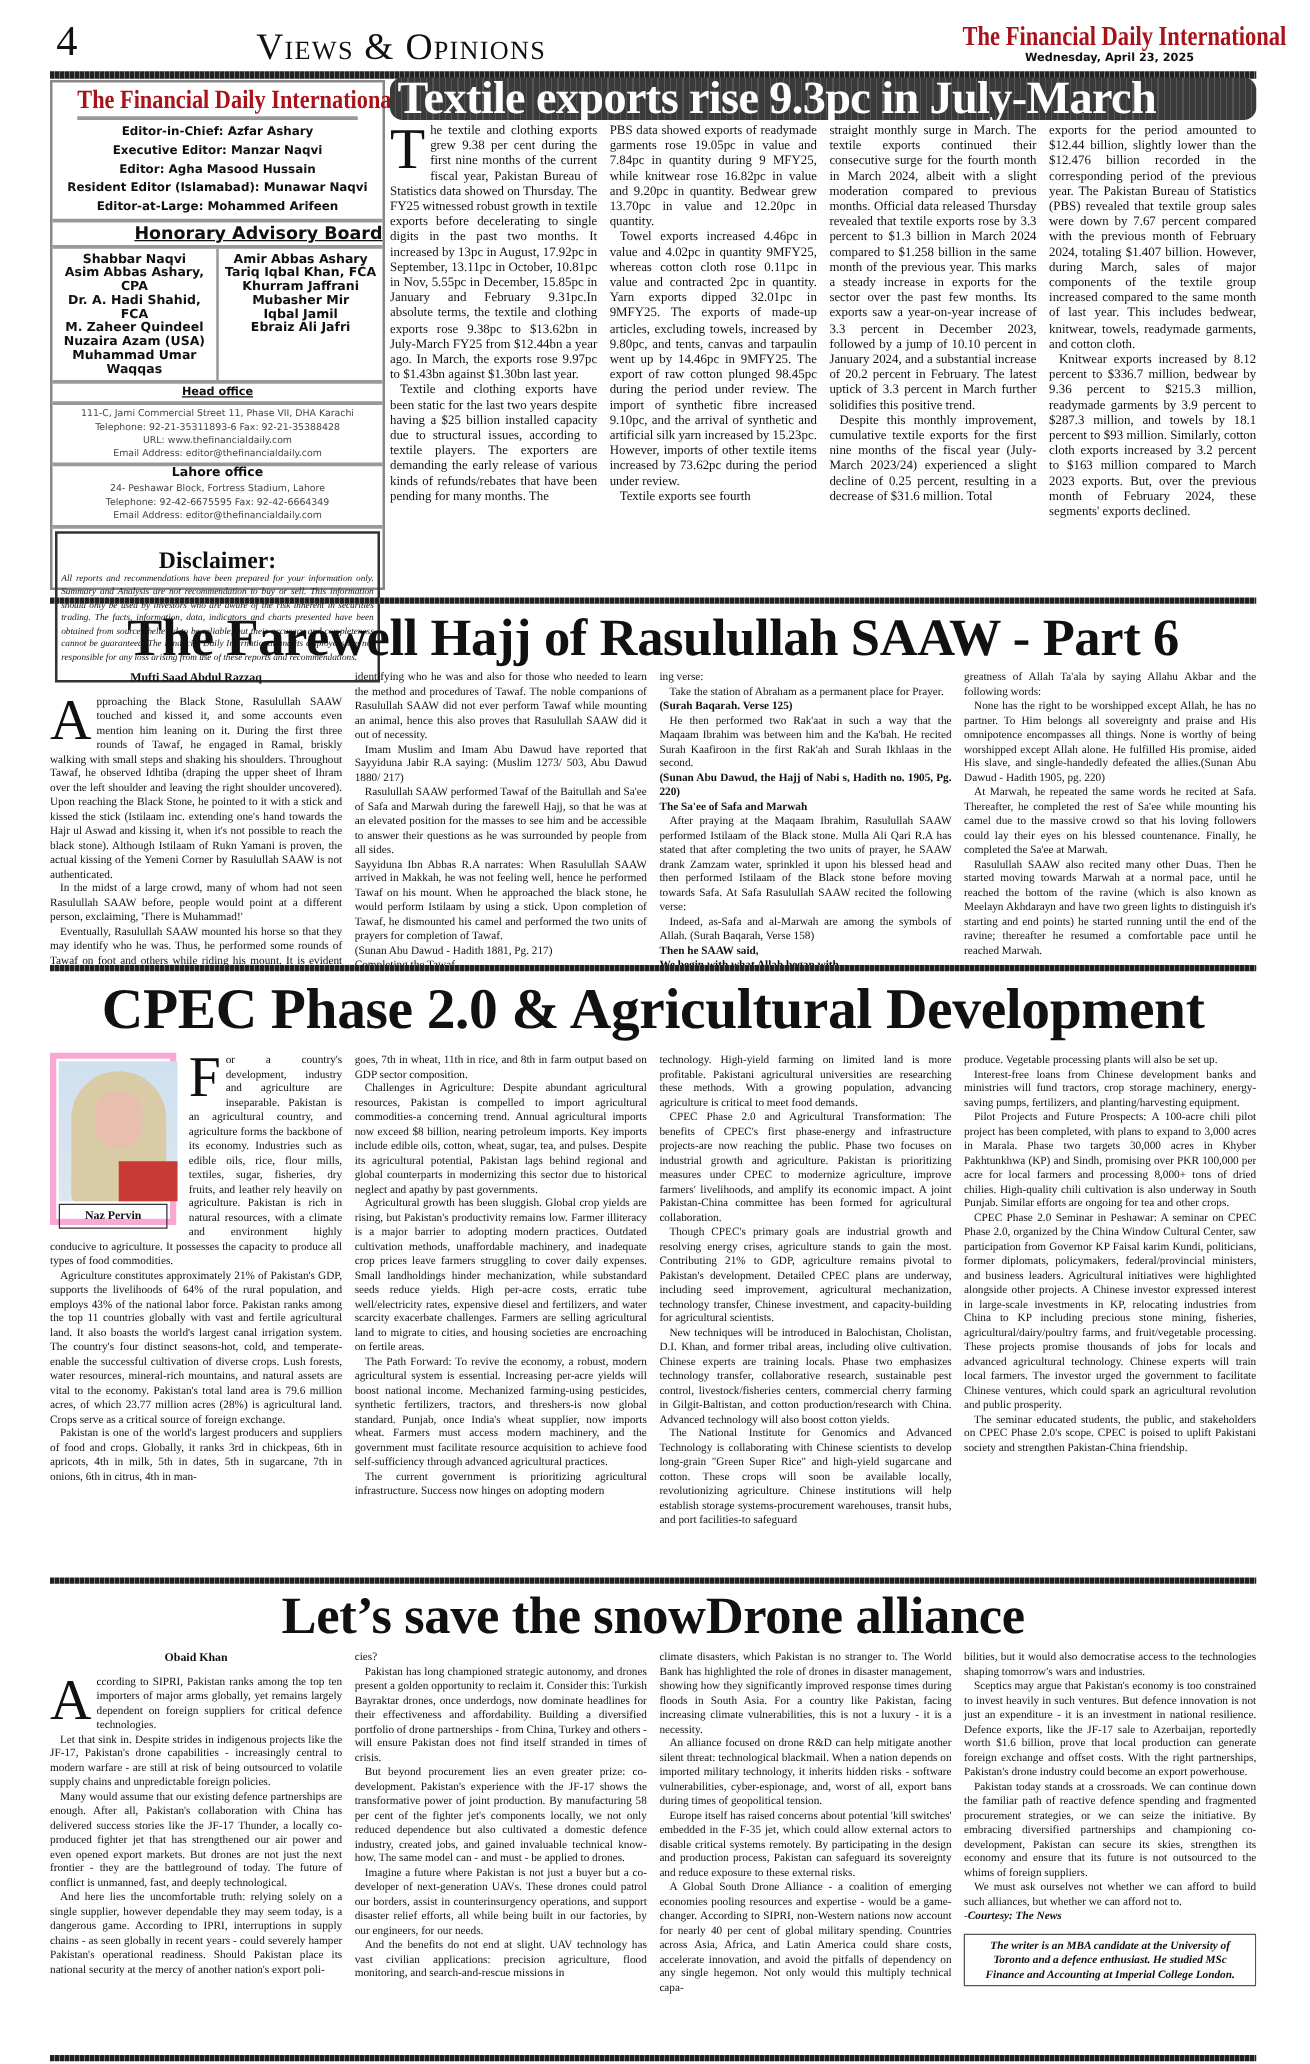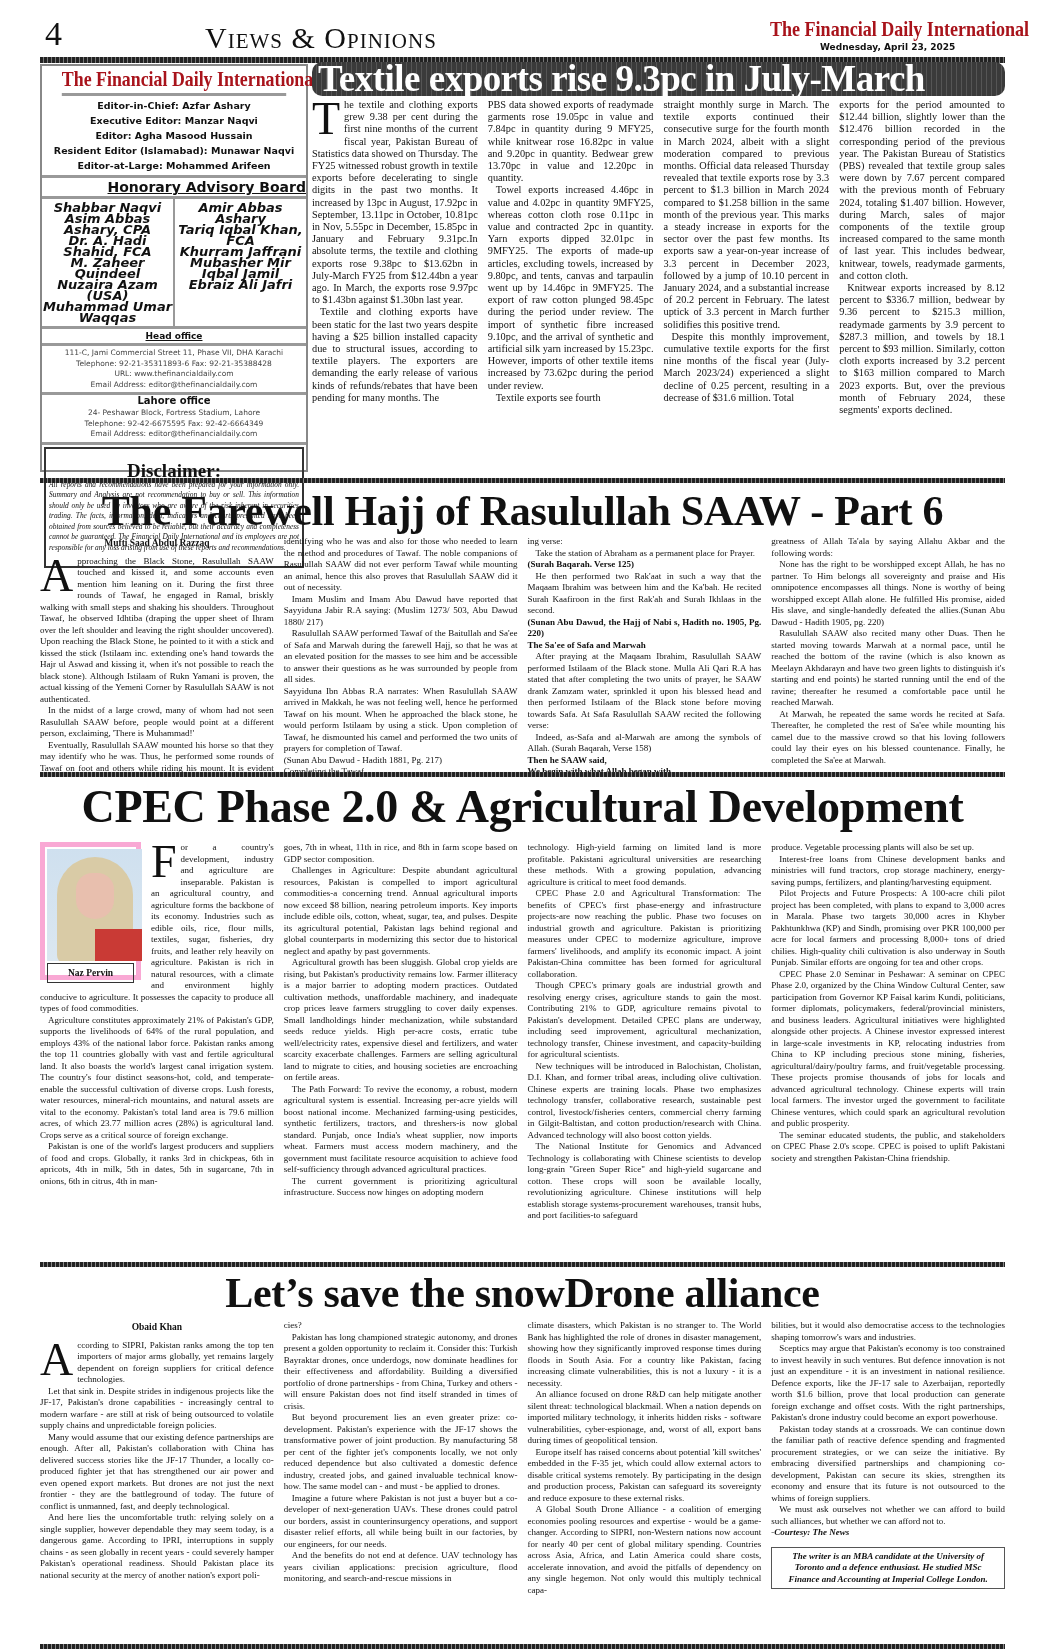--- a/index.html
+++ b/index.html
@@ -8,21 +8,21 @@
   .page-num { left: 45px; top: 14px; font-size: 34px; line-height: 40px; }
   .section-title { left: 205px; top: 18px; font-size: 30px; font-variant: small-caps; letter-spacing: 1px; line-height: 40px; }
   .brand { left: 770px; top: 16px; color: #a8131b; font-size: 22px; transform: scaleX(0.82); transform-origin: left; white-space: nowrap; font-weight: bold; }
   .date { left: 820px; top: 42px; font-family: "DejaVu Sans", sans-serif; font-size: 9px; font-weight: bold; }
   .rule-top { left: 40px; top: 57px; width: 965px; height: 6px; background: repeating-linear-gradient(90deg,#222 0 3px,#777 3px 4px); }
   .masthead { left: 40px; top: 64px; width: 268px; height: 408px; border: 2px solid #888; }
   .masthead .box { border-bottom: 3px solid #999; }
   .mh-brand { color: #a8131b; font-size: 21px; font-weight: bold; text-align: center; transform: scaleX(0.85); white-space: nowrap; padding: 1px 0; }
   .mh-editors { font-family: "DejaVu Sans", sans-serif; font-size: 9.5px; font-weight: bold; text-align: center; line-height: 15px; padding: 2px 0; }
   .mh-adv-title { font-family: "DejaVu Sans", sans-serif; font-size: 14px; font-weight: bold; text-align: right; text-decoration: underline; padding: 1px 0; }
-  .mh-adv { display: flex; font-family: "DejaVu Sans", sans-serif; font-size: 13px; font-weight: bold; line-height: 11px; text-align: center; font-style: italic; }
+  .mh-adv { display: flex; font-family: "DejaVu Sans", sans-serif; font-size: 10px; font-weight: bold; line-height: 11px; text-align: center; }
   .mh-adv > div { flex: 1; padding: 3px 0; }
   .mh-adv > div:first-child { border-right: 2px solid #999; }
   .mh-office-title { font-family: "DejaVu Sans", sans-serif; font-size: 9px; font-weight: bold; text-align: center; text-decoration: underline; padding: 2px 0; }
   .mh-office { font-family: "DejaVu Sans", sans-serif; font-size: 7.5px; color: #444; text-align: center; line-height: 10.5px; padding: 2px 0; }
   .mh-lahore-title { font-family: "DejaVu Sans", sans-serif; font-size: 10px; font-weight: bold; text-align: center; }
   .disclaimer { border: 2px solid #333; margin: 2px; padding: 13px 3px; }
   .disclaimer h3 { font-size: 19px; text-align: center; line-height: 18px; }
   .disclaimer p { font-size: 7.4px; font-style: italic; text-align: justify; line-height: 10.5px; }
   .t-head { left: 312px; top: 62px; width: 693px; height: 34px; background: repeating-linear-gradient(90deg,#3a3a3a 0 4px,#555 4px 5px); color: #fff; font-size: 37px; font-weight: bold; line-height: 34px; padding-left: 6px; white-space: nowrap; letter-spacing: -0.5px; border-radius: 10px; }
   .cols { display: flex; gap: 10px; }
@@ -155,22 +155,22 @@
       <p class="bold">(Sunan Abu Dawud, the Hajj of Nabi s, Hadith no. 1905, Pg. 220)</p>
       <p class="bold">The Sa'ee of Safa and Marwah</p>
       <p>After praying at the Maqaam Ibrahim, Rasulullah SAAW performed Istilaam of the Black stone. Mulla Ali Qari R.A has stated that after completing the two units of prayer, he SAAW drank Zamzam water, sprinkled it upon his blessed head and then performed Istilaam of the Black stone before moving towards Safa. At Safa Rasulullah SAAW recited the following verse:</p>
       <p>Indeed, as-Safa and al-Marwah are among the symbols of Allah. (Surah Baqarah, Verse 158)</p>
       <p class="bold">Then he SAAW said,</p>
       <p class="bold">We begin with what Allah began with</p>
     </div>
     <div class="col">
       <p class="noind">greatness of Allah Ta'ala by saying Allahu Akbar and the following words:</p>
       <p>None has the right to be worshipped except Allah, he has no partner. To Him belongs all sovereignty and praise and His omnipotence encompasses all things. None is worthy of being worshipped except Allah alone. He fulfilled His promise, aided His slave, and single-handedly defeated the allies.(Sunan Abu Dawud - Hadith 1905, pg. 220)</p>
+      <p>At Marwah, he repeated the same words he recited at Safa. Thereafter, he completed the rest of Sa'ee while mounting his camel due to the massive crowd so that his loving followers could lay their eyes on his blessed countenance. Finally, he completed the Sa'ee at Marwah.</p>
       <p>Rasulullah SAAW also recited many other Duas. Then he started moving towards Marwah at a normal pace, until he reached the bottom of the ravine (which is also known as Meelayn Akhdarayn and have two green lights to distinguish it's starting and end points) he started running until the end of the ravine; thereafter he resumed a comfortable pace until he reached Marwah.</p>
-      <p>At Marwah, he repeated the same words he recited at Safa. Thereafter, he completed the rest of Sa'ee while mounting his camel due to the massive crowd so that his loving followers could lay their eyes on his blessed countenance. Finally, he completed the Sa'ee at Marwah.</p>
     </div>
   </div>
 
 <div class="abs rule" style="left:40px;top:772px;width:965px;"></div>
 
 <div class="abs cpec-head">CPEC Phase 2.0 &amp; Agricultural Development</div>
 <div class="abs cpec-body art-body cols">
     <div class="col">
       <div class="photo">
         <div class="img">
@@ -178,21 +178,21 @@
           <div class="dress"></div>
           <div class="face"></div>
         </div>
         <div class="name">Naz Pervin</div>
       </div>
       <p class="noind"><span class="dropcap">F</span>or a country's development, industry and agriculture are inseparable. Pakistan is an agricultural country, and agriculture forms the backbone of its economy. Industries such as edible oils, rice, flour mills, textiles, sugar, fisheries, dry fruits, and leather rely heavily on agriculture. Pakistan is rich in natural resources, with a climate and environment highly conducive to agriculture. It possesses the capacity to produce all types of food commodities.</p>
       <p>Agriculture constitutes approximately 21% of Pakistan's GDP, supports the livelihoods of 64% of the rural population, and employs 43% of the national labor force. Pakistan ranks among the top 11 countries globally with vast and fertile agricultural land. It also boasts the world's largest canal irrigation system. The country's four distinct seasons-hot, cold, and temperate-enable the successful cultivation of diverse crops. Lush forests, water resources, mineral-rich mountains, and natural assets are vital to the economy. Pakistan's total land area is 79.6 million acres, of which 23.77 million acres (28%) is agricultural land. Crops serve as a critical source of foreign exchange.</p>
       <p>Pakistan is one of the world's largest producers and suppliers of food and crops. Globally, it ranks 3rd in chickpeas, 6th in apricots, 4th in milk, 5th in dates, 5th in sugarcane, 7th in onions, 6th in citrus, 4th in man-</p>
     </div>
     <div class="col">
-      <p class="noind">goes, 7th in wheat, 11th in rice, and 8th in farm scope based on GDP sector composition.</p>
+      <p class="noind">goes, 7th in wheat, 11th in rice, and 8th in farm output based on GDP sector composition.</p>
       <p>Challenges in Agriculture: Despite abundant agricultural resources, Pakistan is compelled to import agricultural commodities-a concerning trend. Annual agricultural imports now exceed $8 billion, nearing petroleum imports. Key imports include edible oils, cotton, wheat, sugar, tea, and pulses. Despite its agricultural potential, Pakistan lags behind regional and global counterparts in modernizing this sector due to historical neglect and apathy by past governments.</p>
       <p>Agricultural growth has been sluggish. Global crop yields are rising, but Pakistan's productivity remains low. Farmer illiteracy is a major barrier to adopting modern practices. Outdated cultivation methods, unaffordable machinery, and inadequate crop prices leave farmers struggling to cover daily expenses. Small landholdings hinder mechanization, while substandard seeds reduce yields. High per-acre costs, erratic tube well/electricity rates, expensive diesel and fertilizers, and water scarcity exacerbate challenges. Farmers are selling agricultural land to migrate to cities, and housing societies are encroaching on fertile areas.</p>
       <p>The Path Forward: To revive the economy, a robust, modern agricultural system is essential. Increasing per-acre yields will boost national income. Mechanized farming-using pesticides, synthetic fertilizers, tractors, and threshers-is now global standard. Punjab, once India's wheat supplier, now imports wheat. Farmers must access modern machinery, and the government must facilitate resource acquisition to achieve food self-sufficiency through advanced agricultural practices.</p>
       <p>The current government is prioritizing agricultural infrastructure. Success now hinges on adopting modern</p>
     </div>
     <div class="col">
       <p class="noind">technology. High-yield farming on limited land is more profitable. Pakistani agricultural universities are researching these methods. With a growing population, advancing agriculture is critical to meet food demands.</p>
       <p>CPEC Phase 2.0 and Agricultural Transformation: The benefits of CPEC's first phase-energy and infrastructure projects-are now reaching the public. Phase two focuses on industrial growth and agriculture. Pakistan is prioritizing measures under CPEC to modernize agriculture, improve farmers' livelihoods, and amplify its economic impact. A joint Pakistan-China committee has been formed for agricultural collaboration.</p>
       <p>Though CPEC's primary goals are industrial growth and resolving energy crises, agriculture stands to gain the most. Contributing 21% to GDP, agriculture remains pivotal to Pakistan's development. Detailed CPEC plans are underway, including seed improvement, agricultural mechanization, technology transfer, Chinese investment, and capacity-building for agricultural scientists.</p>
       <p>New techniques will be introduced in Balochistan, Cholistan, D.I. Khan, and former tribal areas, including olive cultivation. Chinese experts are training locals. Phase two emphasizes technology transfer, collaborative research, sustainable pest control, livestock/fisheries centers, commercial cherry farming in Gilgit-Baltistan, and cotton production/research with China. Advanced technology will also boost cotton yields.</p>
@@ -216,21 +216,21 @@
       <p class="noind"><span class="dropcap">A</span>ccording to SIPRI, Pakistan ranks among the top ten importers of major arms globally, yet remains largely dependent on foreign suppliers for critical defence technologies.</p>
       <p>Let that sink in. Despite strides in indigenous projects like the JF-17, Pakistan's drone capabilities - increasingly central to modern warfare - are still at risk of being outsourced to volatile supply chains and unpredictable foreign policies.</p>
       <p>Many would assume that our existing defence partnerships are enough. After all, Pakistan's collaboration with China has delivered success stories like the JF-17 Thunder, a locally co-produced fighter jet that has strengthened our air power and even opened export markets. But drones are not just the next frontier - they are the battleground of today. The future of conflict is unmanned, fast, and deeply technological.</p>
       <p>And here lies the uncomfortable truth: relying solely on a single supplier, however dependable they may seem today, is a dangerous game. According to IPRI, interruptions in supply chains - as seen globally in recent years - could severely hamper Pakistan's operational readiness. Should Pakistan place its national security at the mercy of another nation's export poli-</p>
     </div>
     <div class="col">
       <p class="noind">cies?</p>
       <p>Pakistan has long championed strategic autonomy, and drones present a golden opportunity to reclaim it. Consider this: Turkish Bayraktar drones, once underdogs, now dominate headlines for their effectiveness and affordability. Building a diversified portfolio of drone partnerships - from China, Turkey and others - will ensure Pakistan does not find itself stranded in times of crisis.</p>
       <p>But beyond procurement lies an even greater prize: co-development. Pakistan's experience with the JF-17 shows the transformative power of joint production. By manufacturing 58 per cent of the fighter jet's components locally, we not only reduced dependence but also cultivated a domestic defence industry, created jobs, and gained invaluable technical know-how. The same model can - and must - be applied to drones.</p>
       <p>Imagine a future where Pakistan is not just a buyer but a co-developer of next-generation UAVs. These drones could patrol our borders, assist in counterinsurgency operations, and support disaster relief efforts, all while being built in our factories, by our engineers, for our needs.</p>
-      <p>And the benefits do not end at defence. UAV technology has years civilian applications: precision agriculture, flood monitoring, and search-and-rescue missions in</p>
+      <p>And the benefits do not end at slight. UAV technology has vast civilian applications: precision agriculture, flood monitoring, and search-and-rescue missions in</p>
     </div>
     <div class="col">
       <p class="noind">climate disasters, which Pakistan is no stranger to. The World Bank has highlighted the role of drones in disaster management, showing how they significantly improved response times during floods in South Asia. For a country like Pakistan, facing increasing climate vulnerabilities, this is not a luxury - it is a necessity.</p>
       <p>An alliance focused on drone R&amp;D can help mitigate another silent threat: technological blackmail. When a nation depends on imported military technology, it inherits hidden risks - software vulnerabilities, cyber-espionage, and, worst of all, export bans during times of geopolitical tension.</p>
       <p>Europe itself has raised concerns about potential 'kill switches' embedded in the F-35 jet, which could allow external actors to disable critical systems remotely. By participating in the design and production process, Pakistan can safeguard its sovereignty and reduce exposure to these external risks.</p>
       <p>A Global South Drone Alliance - a coalition of emerging economies pooling resources and expertise - would be a game-changer. According to SIPRI, non-Western nations now account for nearly 40 per cent of global military spending. Countries across Asia, Africa, and Latin America could share costs, accelerate innovation, and avoid the pitfalls of dependency on any single hegemon. Not only would this multiply technical capa-</p>
     </div>
     <div class="col">
       <p class="noind">bilities, but it would also democratise access to the technologies shaping tomorrow's wars and industries.</p>
       <p>Sceptics may argue that Pakistan's economy is too constrained to invest heavily in such ventures. But defence innovation is not just an expenditure - it is an investment in national resilience. Defence exports, like the JF-17 sale to Azerbaijan, reportedly worth $1.6 billion, prove that local production can generate foreign exchange and offset costs. With the right partnerships, Pakistan's drone industry could become an export powerhouse.</p>

